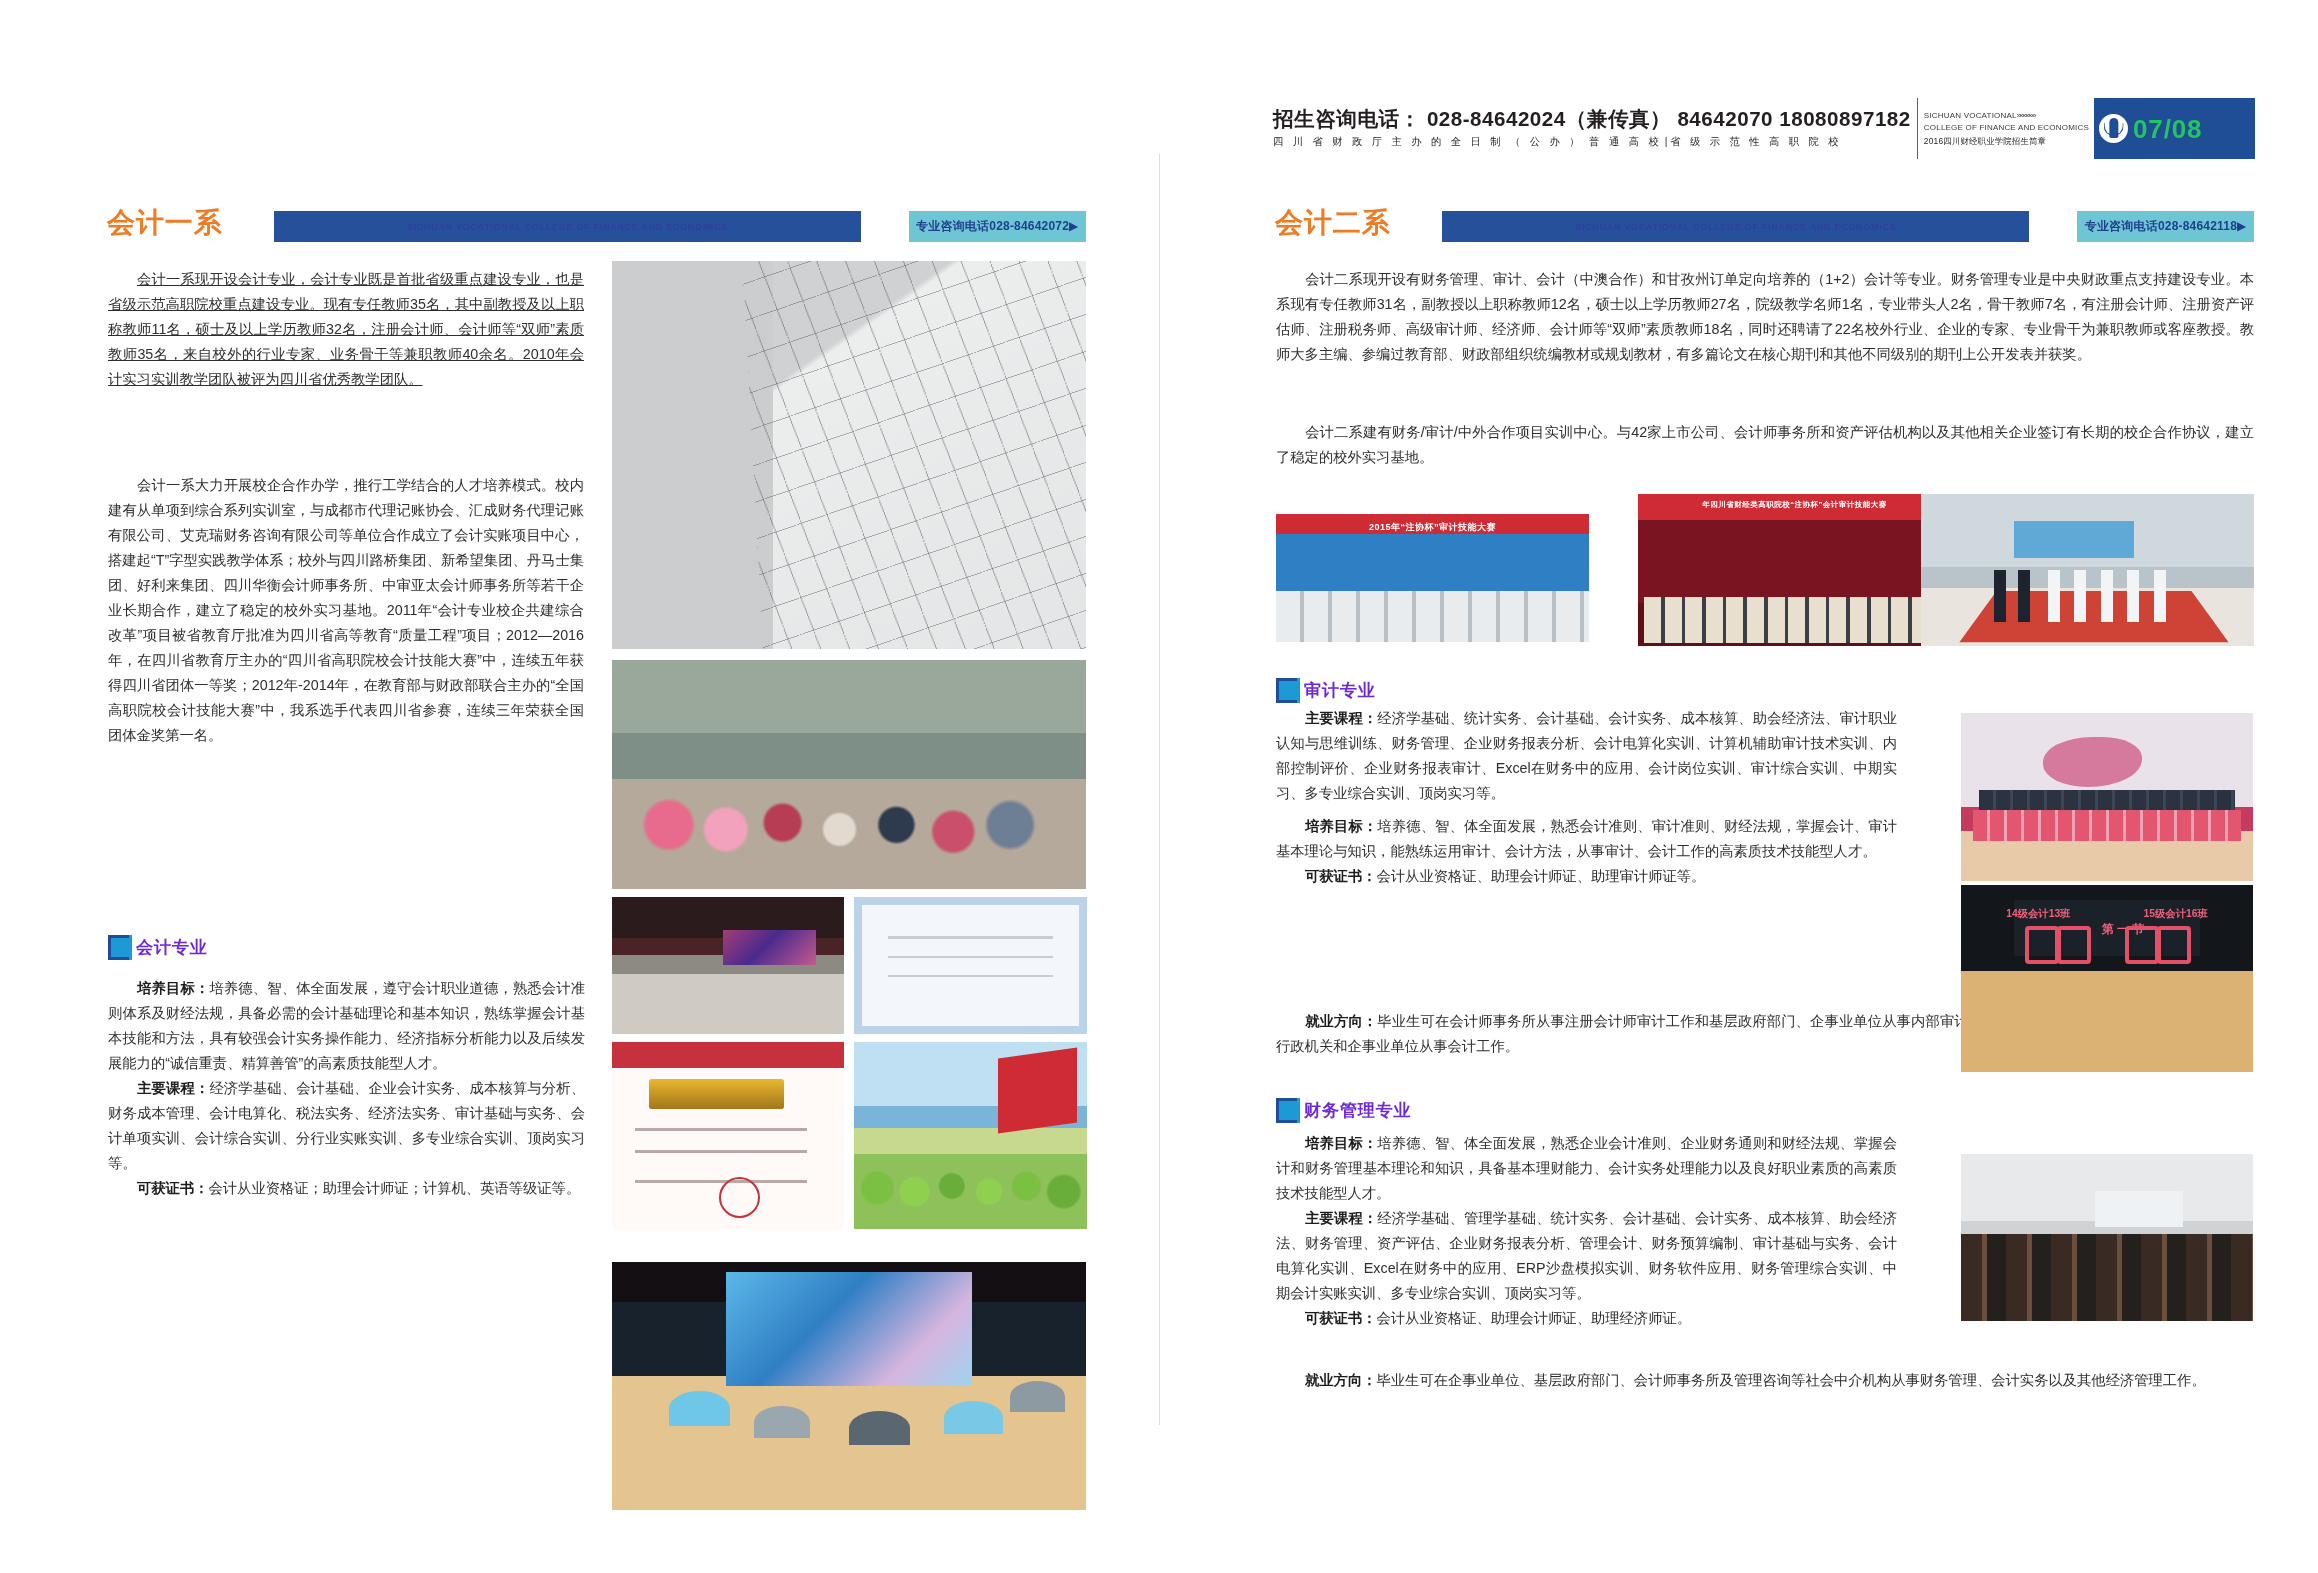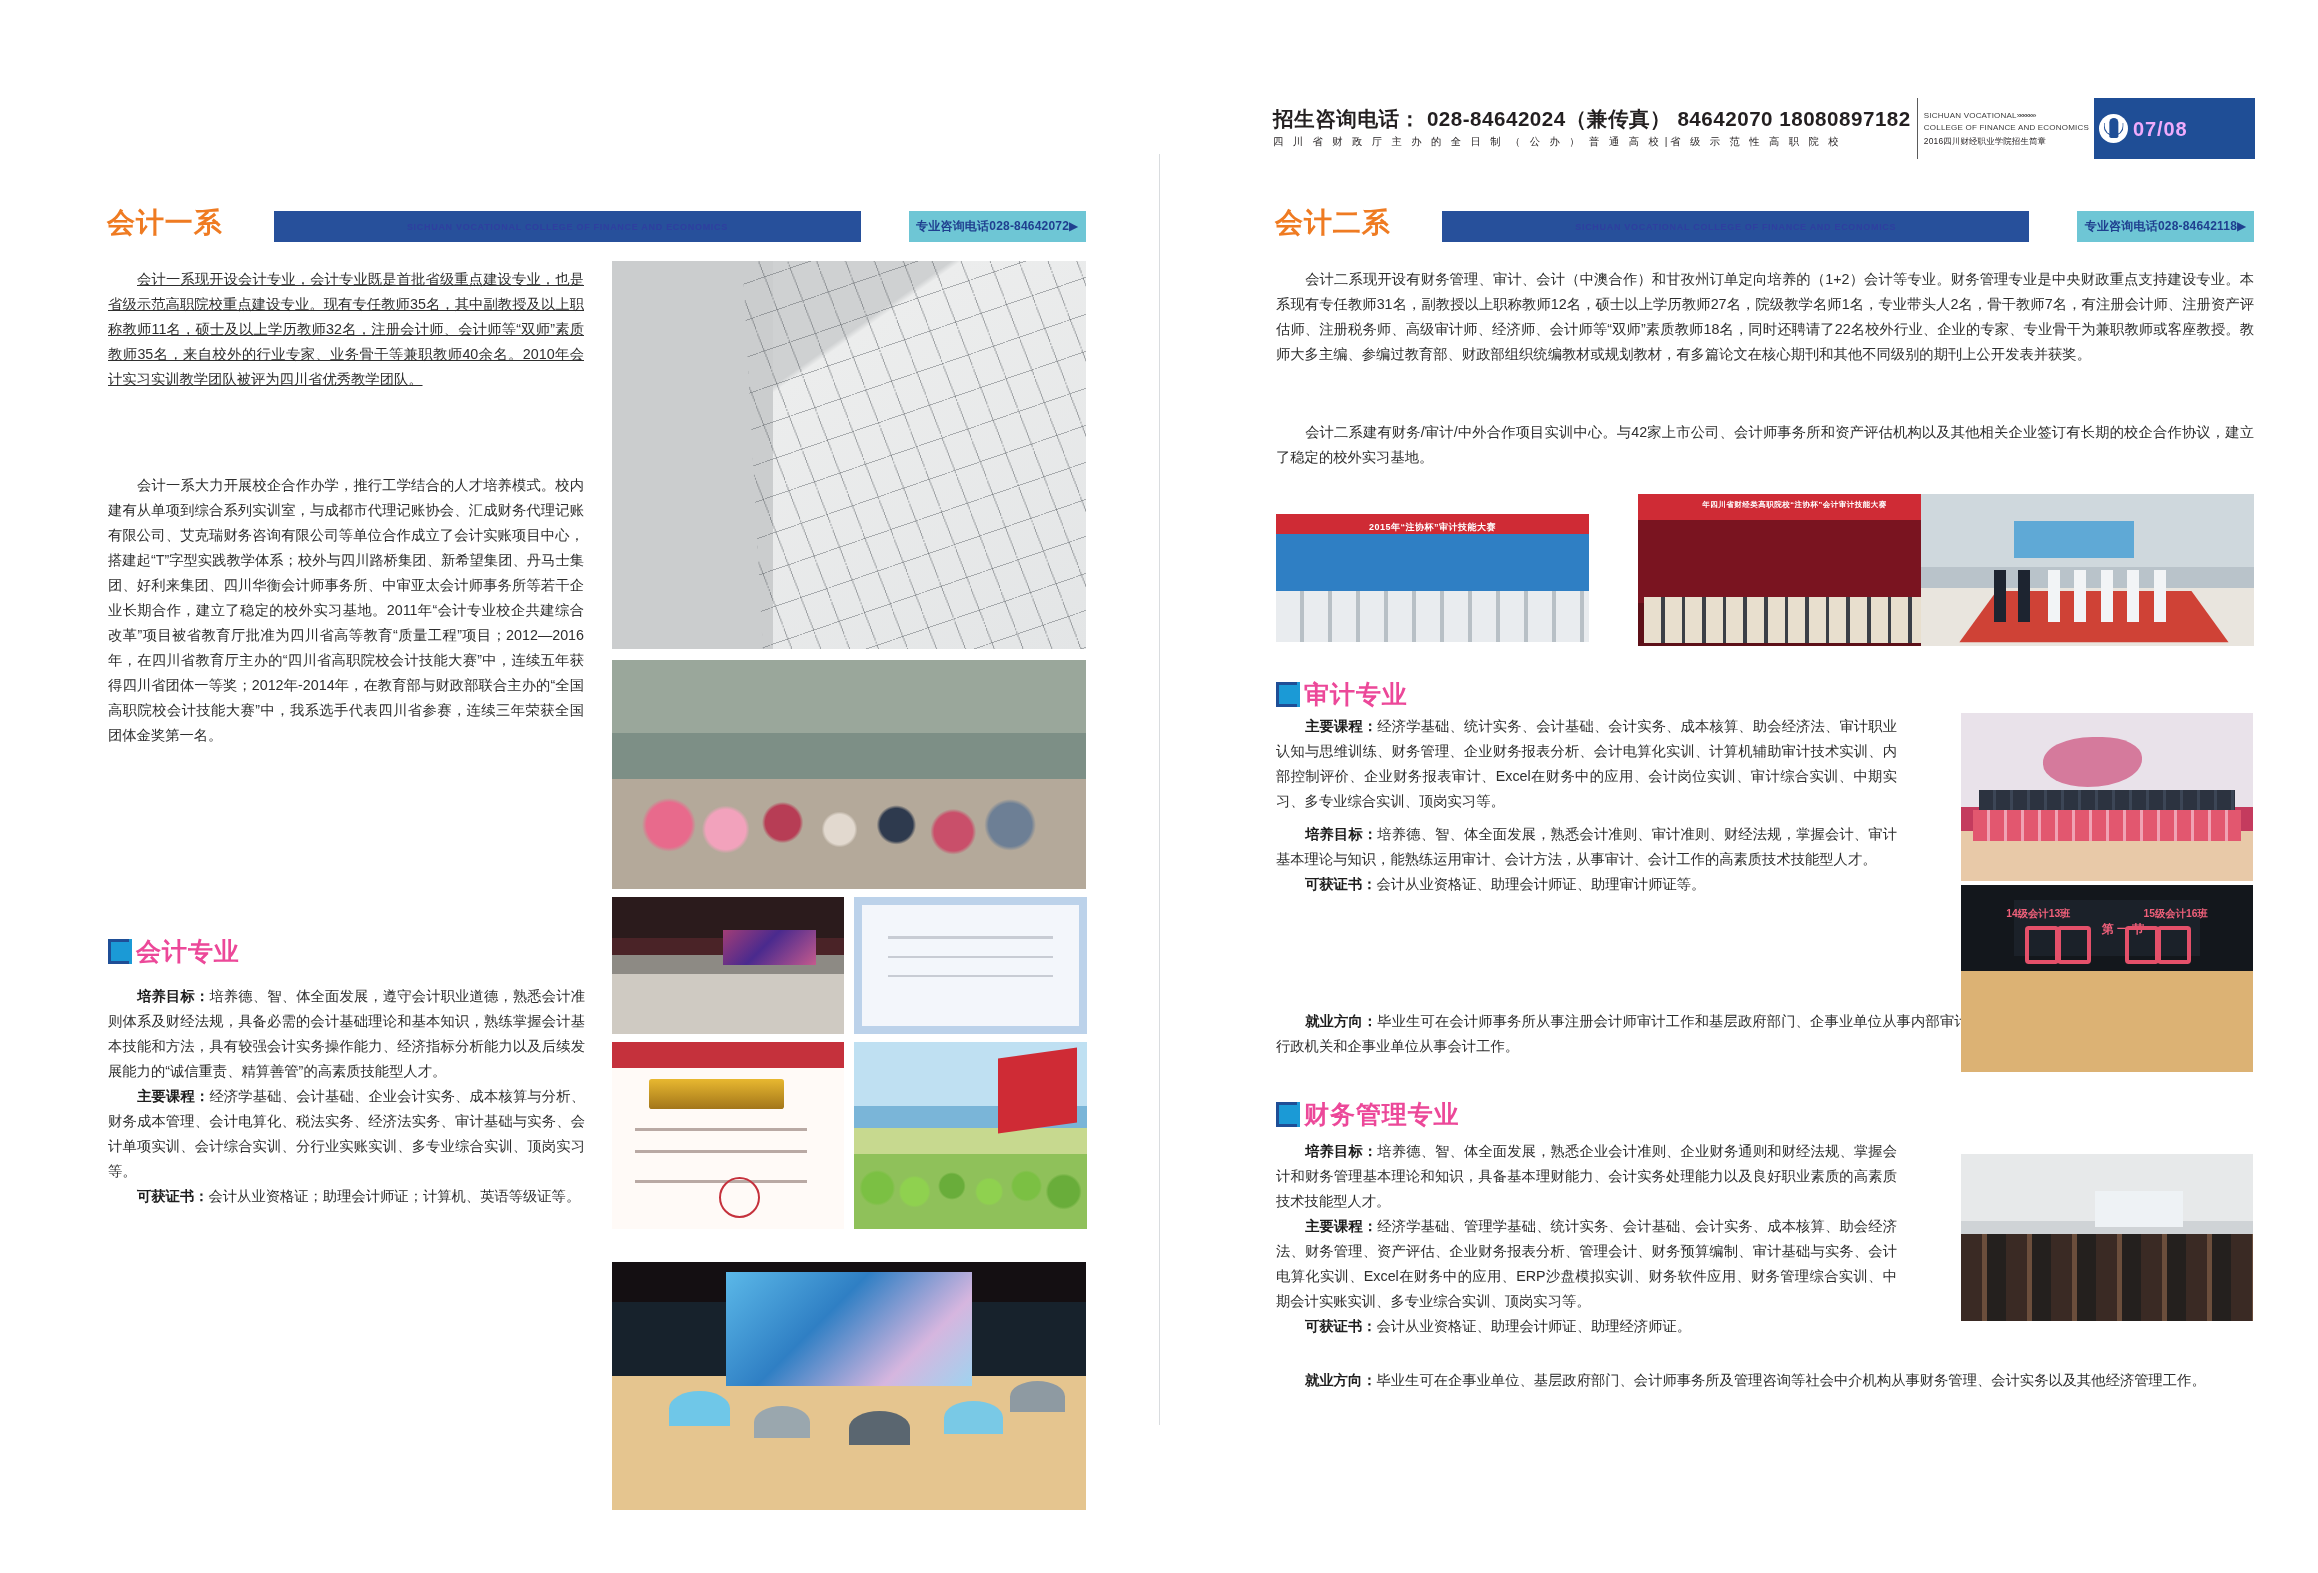--- a/index.html
+++ b/index.html
@@ -19,21 +19,21 @@
   .mh-mid{flex:0 0 auto;border-left:0.9px solid #5b5b5b;padding-left:5.6px;display:flex;flex-direction:column;justify-content:center;}
   .mh-en1,.mh-en2{font-size:8px;color:#3a3a3a;letter-spacing:0.2px;white-space:nowrap;line-height:1.45;}
   .mh-en1 .chev{letter-spacing:-1.4px;color:#3a3a3a;}
   .mh-cn{font-size:8.4px;color:#231f20;letter-spacing:0.2px;white-space:nowrap;margin-top:1.9px;}
   .mh-badge{flex:0 0 auto;margin-left:4.7px;width:150px;background:#1f4e96;display:flex;align-items:center;gap:4.7px;padding:0 5.6px;}
   .mh-logo{width:29px;height:29px;border-radius:50%;background:#fff;position:relative;flex:0 0 auto;}
   .mh-logo:after{content:"";position:absolute;left:50%;top:3.7px;transform:translateX(-50%);
      width:9.3px;height:20.6px;border-radius:4.7px 4.7px 1.9px 1.9px;background:#1f4e96;}
   .mh-logo:before{content:"";position:absolute;left:50%;top:9.3px;transform:translateX(-50%);
      width:18.7px;height:12px;border:1.4px solid #1f4e96;border-top:none;border-radius:0 0 10.3px 10.3px;}
-  .mh-pageno{color:#f0abfc;font-size:20px;font-weight:700;letter-spacing:0.9px;line-height:1;}
+  .mh-pageno{color:#22c55e;font-size:26px;font-weight:700;letter-spacing:0.9px;line-height:1;}
 
   
   .sec-head{position:absolute;height:31px;display:flex;align-items:stretch;gap:48px;}
   .sec-title{position:relative;z-index:2;color:#ef7b22;font-size:28px;font-weight:700;letter-spacing:0.9px;
      line-height:31px;white-space:nowrap;padding-right:3.7px;margin-top:-3.7px;}
   .sec-en{flex:1 1 auto;background:#27509b;color:#2f3fa0;display:flex;align-items:center;justify-content:center;
      font-size:9px;font-weight:700;letter-spacing:0.7px;white-space:nowrap;}
   .sec-tel{flex:0 0 auto;background:#6ec6d5;color:#1f3f8f;display:flex;align-items:center;justify-content:center;
      font-size:12px;font-weight:700;letter-spacing:0.2px;white-space:nowrap;padding:0 7.5px;}
 
@@ -41,21 +41,21 @@
   .para{font-size:14.3px;line-height:25px;text-align:justify;text-justify:inter-ideograph;color:#2e2e2e;}
   .para .ind{display:inline-block;width:29px;}
   .para b{font-weight:700;color:#1d1d1d;}
 
   .block{position:absolute;}
 
   
   .major{display:flex;align-items:center;gap:7.5px;margin-bottom:2.8px;}
   .major-mark{width:20.6px;height:25px;border:3.3px solid #1f4e96;border-right:none;background:#1b9ad6;box-sizing:border-box;position:relative;}
   .major-mark:after{content:"";position:absolute;right:-3.3px;top:-3.3px;bottom:-3.3px;width:3.3px;background:#1b9ad6;}
-  .major-name{font-size:25px;font-weight:700;color:#ec4899;letter-spacing:0.9px;white-space:nowrap;}
+  .major-name{font-size:17px;font-weight:700;color:#6d28d9;letter-spacing:0.9px;white-space:nowrap;}
 
   
   .ph{position:absolute;overflow:hidden;background:#d7d9db;}
   .ph .cap{position:absolute;left:0;right:0;color:#fff;font-size:9px;font-weight:700;text-align:center;letter-spacing:0.5px;}
 
   
   .sketch{background:linear-gradient(145deg,#cfd1d2 0%,#cfd1d2 33%,#eceded 34%,#e3e5e6 100%);}
   .sketch .grid{position:absolute;left:30%;top:-10%;width:95%;height:130%;
       background-image:repeating-linear-gradient(72deg,rgba(90,95,100,.55) 0 0.9px,transparent 0.9px 27px),
                        repeating-linear-gradient(-16deg,rgba(90,95,100,.45) 0 0.9px,transparent 0.9px 35px);

